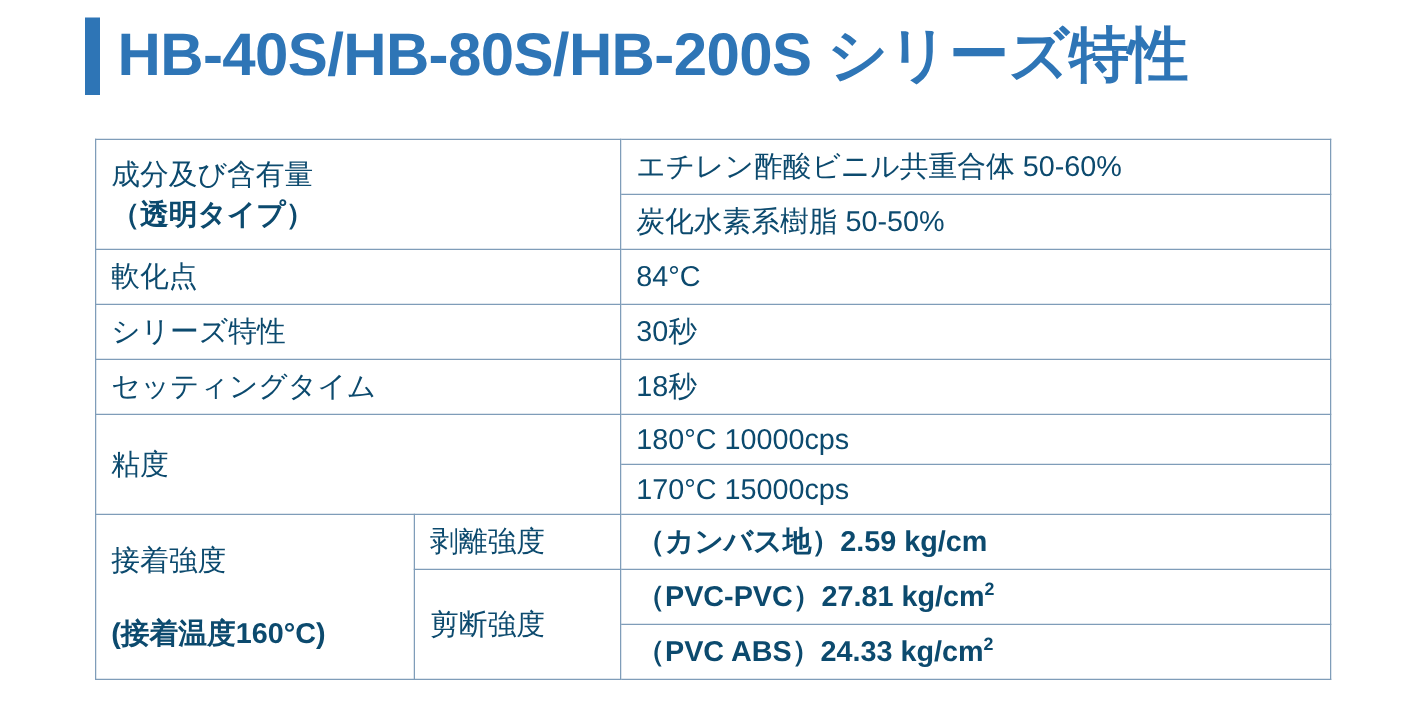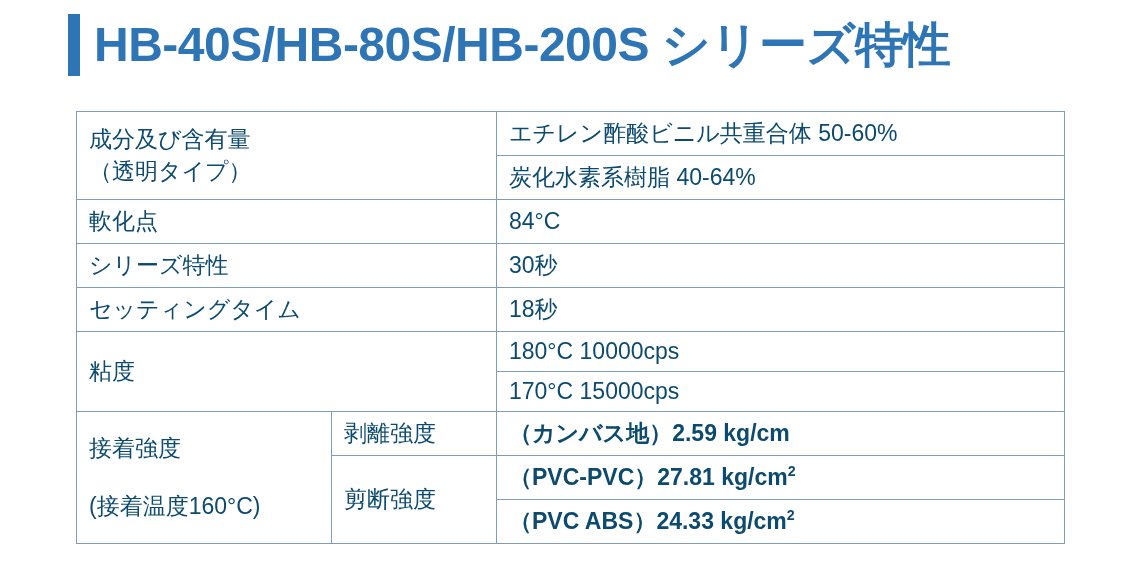--- a/index.html
+++ b/index.html
@@ -77,21 +77,21 @@
     vertical-align: middle;
     padding-left: 12px;
   }
   .nowrap { white-space: nowrap; font-weight: bold; }
   sup {
     font-size: 0.62em;
     vertical-align: super;
     line-height: 0;
   }
   .line1 { display: block; }
-  .line2 { display: block; }
+  .line2 { display: block; font-weight: bold; }
 </style>
 </head>
 <body>
 
 <div class="page">
 
   <div class="title-row">
     <div class="title-bar"></div>
     <div class="title-text">HB-40S/HB-80S/HB-200S シリーズ特性</div>
   </div>
@@ -105,21 +105,21 @@
     <tbody>
 
       <tr>
         <td class="lbl lbl-2line" colspan="2" rowspan="2">
           <span class="line1">成分及び含有量</span>
           <span class="line2">（透明タイプ）</span>
         </td>
         <td class="val">エチレン酢酸ビニル共重合体 50-60%</td>
       </tr>
       <tr>
-        <td class="val">炭化水素系樹脂 40-64%</td>
+        <td class="val">炭化水素系樹脂 50-50%</td>
       </tr>
 
       <tr>
         <td class="lbl" colspan="2">軟化点</td>
         <td class="val">84°C</td>
       </tr>
 
       <tr>
         <td class="lbl" colspan="2">シリーズ特性</td>
         <td class="val">30秒</td>

